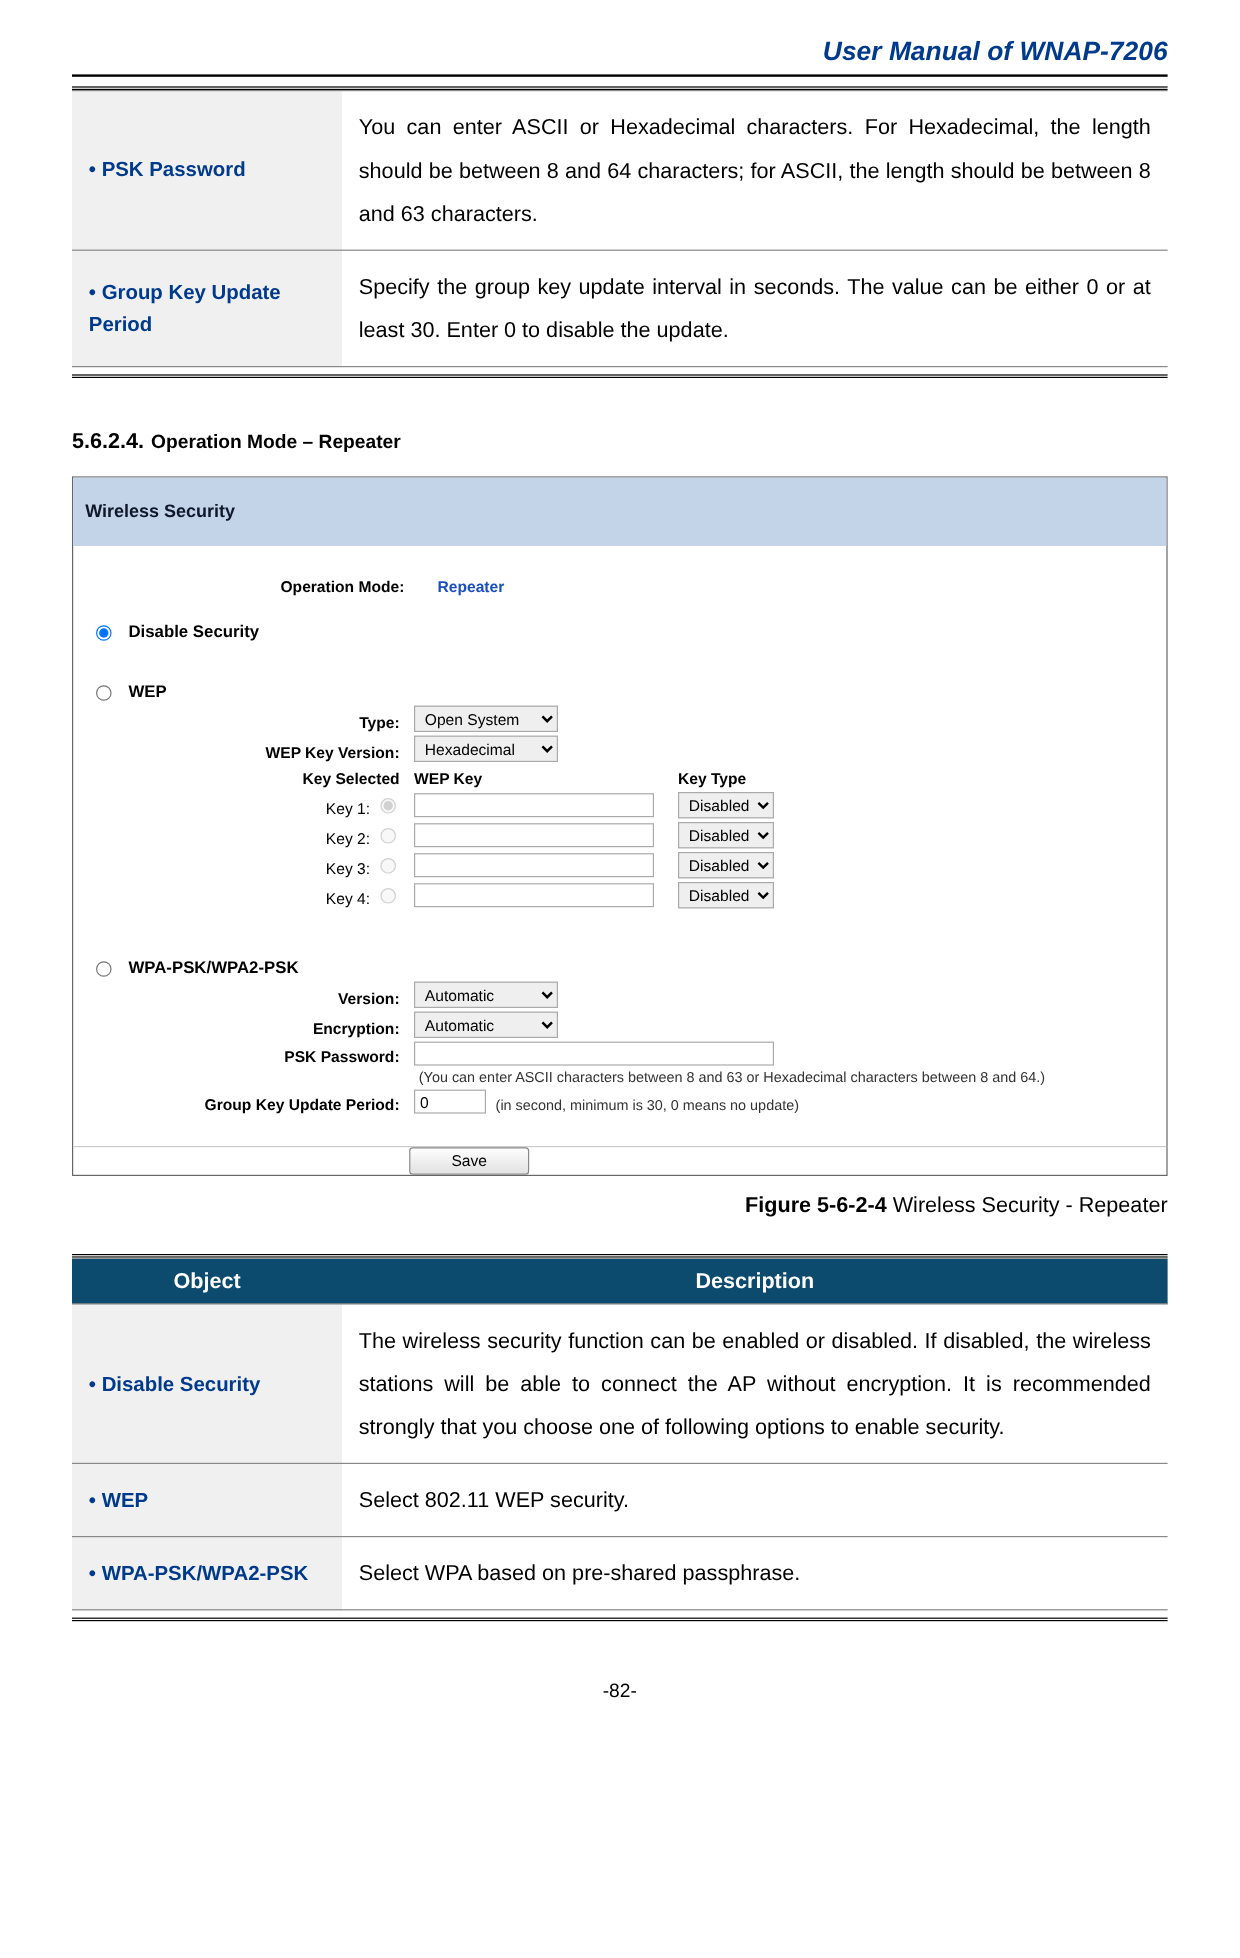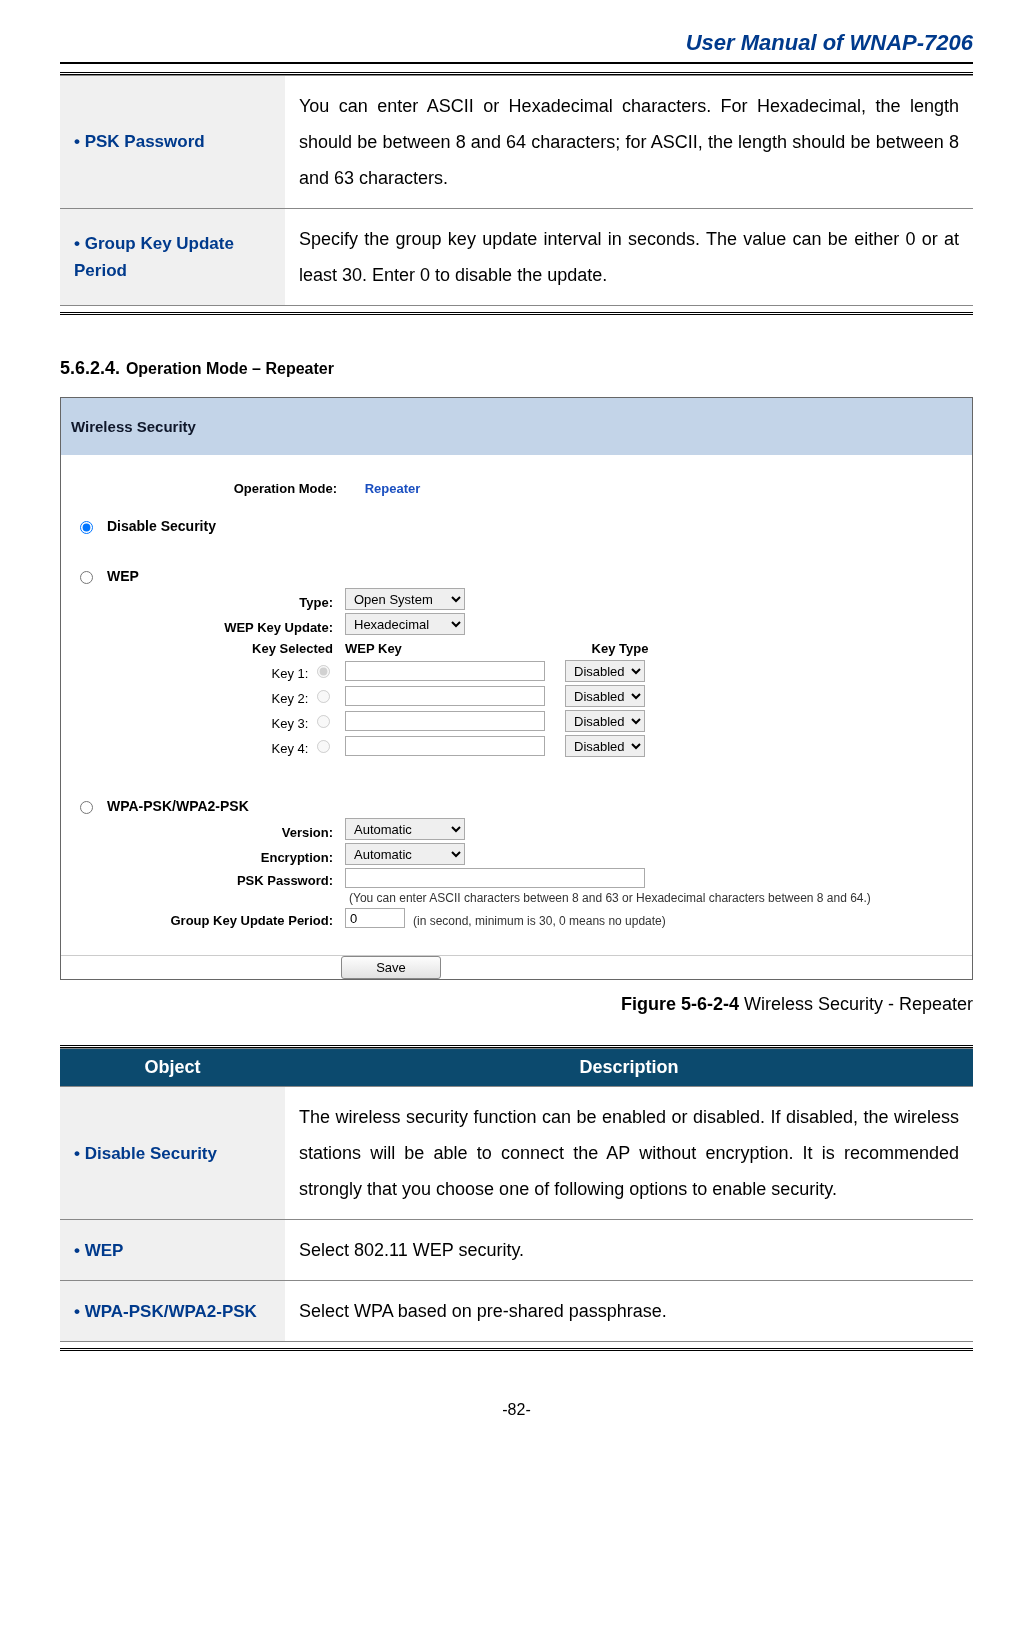--- a/index.html
+++ b/index.html
@@ -196,28 +196,28 @@
 
     <div class="radio-row">
       <input type="radio" style="">
       <span class="radio-label">WEP</span>
     </div>
     <div class="form-row">
       <div class="form-label">Type:</div>
       <select><option>Open System</option></select>
     </div>
     <div class="form-row">
-      <div class="form-label">WEP Key Update:</div>
+      <div class="form-label">WEP Key Version:</div>
       <select><option>Hexadecimal</option></select>
     </div>
 
     <div class="key-header">
       <div style="width:270px; text-align:right; padding-right:12px;">Key Selected</div>
       <div style="width:220px;">WEP Key</div>
-      <div style="width:110px;text-align:center;">Key Type</div>
+      <div style="width:110px;">Key Type</div>
     </div>
 
     <div class="key-row">
       <div class="key-sel-col"><span>Key 1:</span> <input type="radio" checked="" disabled="" style=""></div>
       <div class="key-input-col"><input type="text" class="wep-input" style=""></div>
       <div class="key-type-col"><select style="width:80px;"><option>Disabled</option></select></div>
     </div>
     <div class="key-row">
       <div class="key-sel-col"><span>Key 2:</span> <input type="radio" disabled="" style=""></div>
       <div class="key-input-col"><input type="text" class="wep-input" style=""></div>

